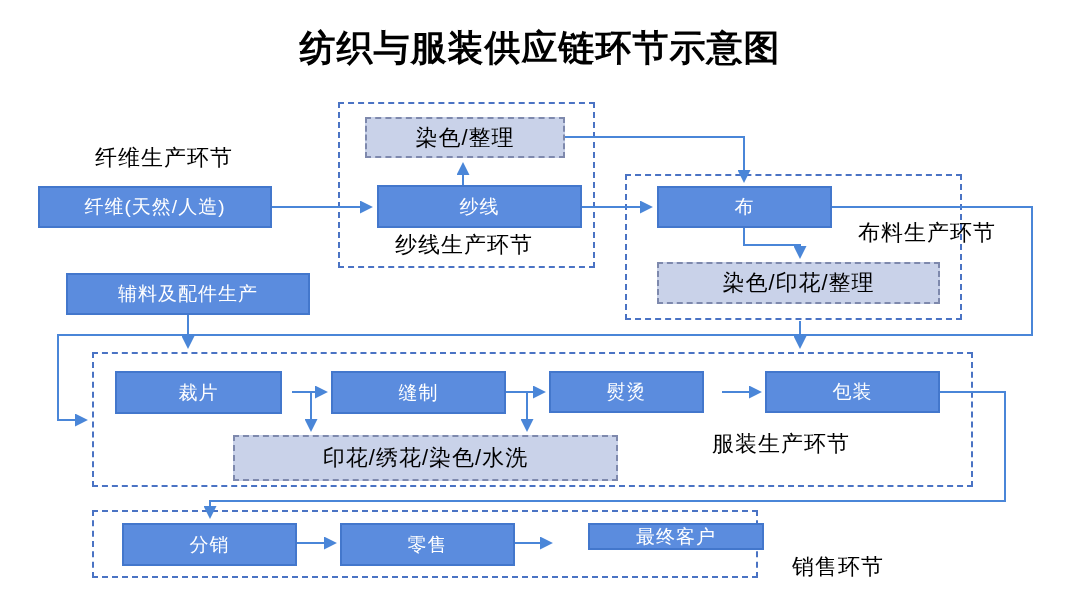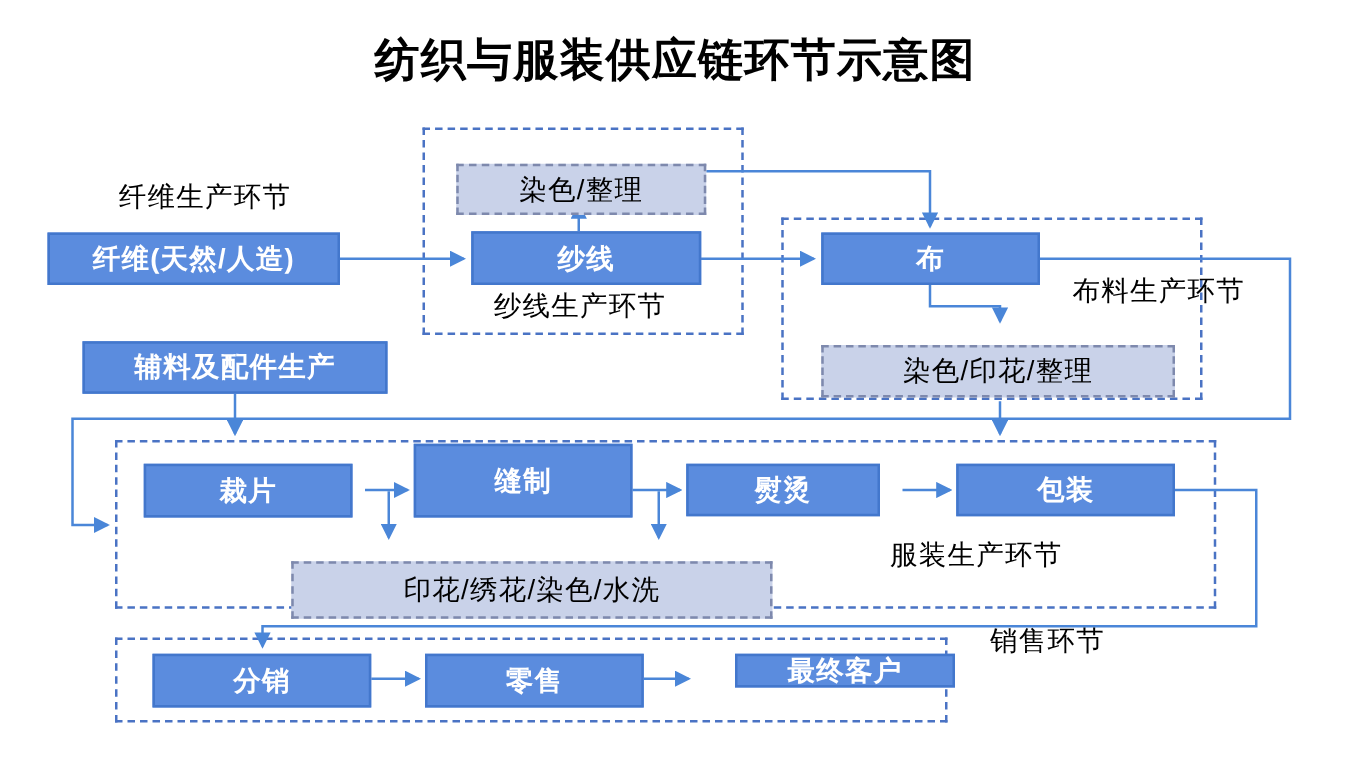--- a/index.html
+++ b/index.html
@@ -20,28 +20,28 @@
     position:absolute;top:24px;left:0;right:0;text-align:center;
     font-size:36px;font-weight:700;color:var(--title-color);letter-spacing:1px;
   }
   .section{
     position:absolute;border:2px dashed var(--section-border);
     box-sizing:border-box;background:transparent;
   }
   .process{
     position:absolute;box-sizing:border-box;
     background:var(--process-fill);border:2px solid var(--process-border);
-    color:#ffffff;font-size:22px;letter-spacing:1px;
-    display:flex;align-items:center;justify-content:center;white-space:nowrap;font-weight:bold;
+    color:#ffffff;font-size:19px;letter-spacing:1px;
+    display:flex;align-items:center;justify-content:center;white-space:nowrap;
   }
   .optional{
     position:absolute;box-sizing:border-box;
     background:var(--optional-fill);border:2px dashed var(--optional-border);
     color:#000000;font-size:22px;letter-spacing:1px;
-    display:flex;align-items:center;justify-content:center;white-space:nowrap;margin-top:14px;
+    display:flex;align-items:center;justify-content:center;white-space:nowrap;
   }
   .label{
     position:absolute;font-size:22px;color:#000000;letter-spacing:1px;
     white-space:nowrap;line-height:1.1;
   }
   svg.connectors{position:absolute;left:0;top:0;width:1080px;height:608px;}
   svg.connectors polyline, svg.connectors path.wire{
     fill:none;stroke:var(--connector);stroke-width:2;
   }
   #arrowhead path{fill:var(--connector);}
@@ -79,28 +79,28 @@
     <path class="wire" d="M 722,392 H 760" marker-end="url(#arrowhead)"></path>
     <path class="wire" d="M 940,392 H 1005 V 501 H 210 V 517" marker-end="url(#arrowhead)"></path>
     <path class="wire" d="M 297,543 H 335" marker-end="url(#arrowhead)"></path>
     <path class="wire" d="M 515,543 H 551" marker-end="url(#arrowhead)"></path>
   </svg>
 
   <div class="label" style="left:95px;top:146px">纤维生产环节</div>
   <div class="label" style="left:395px;top:233px">纱线生产环节</div>
   <div class="label" style="left:712px;top:432px">服装生产环节</div>
   <div class="label" style="left:858px;top:221px">布料生产环节</div>
-  <div class="label" style="left:792px;top:501px">销售环节</div>
+  <div class="label" style="left:792px;top:555px">销售环节</div>
 
   <div class="process" style="left:38px;top:186px;width:234px;height:42px">纤维(天然/人造)</div>
-  <div class="process" style="left:377px;top:185px;width:184px;height:43px">纱线</div>
+  <div class="process" style="left:377px;top:185px;width:205px;height:43px">纱线</div>
   <div class="process" style="left:657px;top:186px;width:175px;height:42px">布</div>
   <div class="process" style="left:66px;top:273px;width:244px;height:42px">辅料及配件生产</div>
   <div class="process" style="left:115px;top:371px;width:167px;height:43px">裁片</div>
-  <div class="process" style="left:331px;top:355px;width:175px;height:59px">缝制</div>
+  <div class="process" style="left:331px;top:371px;width:175px;height:43px">缝制</div>
   <div class="process" style="left:549px;top:371px;width:155px;height:42px">熨烫</div>
   <div class="process" style="left:765px;top:371px;width:175px;height:42px">包装</div>
   <div class="process" style="left:340px;top:523px;width:175px;height:43px">零售</div>
   <div class="process" style="left:122px;top:523px;width:175px;height:43px">分销</div>
   <div class="process" style="left:588px;top:523px;width:176px;height:27px">最终客户</div>
 
   <div class="optional" style="left:365px;top:117px;width:200px;height:41px">染色/整理</div>
   <div class="optional" style="left:657px;top:262px;width:283px;height:42px">染色/印花/整理</div>
   <div class="optional" style="left:233px;top:435px;width:385px;height:46px">印花/绣花/染色/水洗</div>
 

